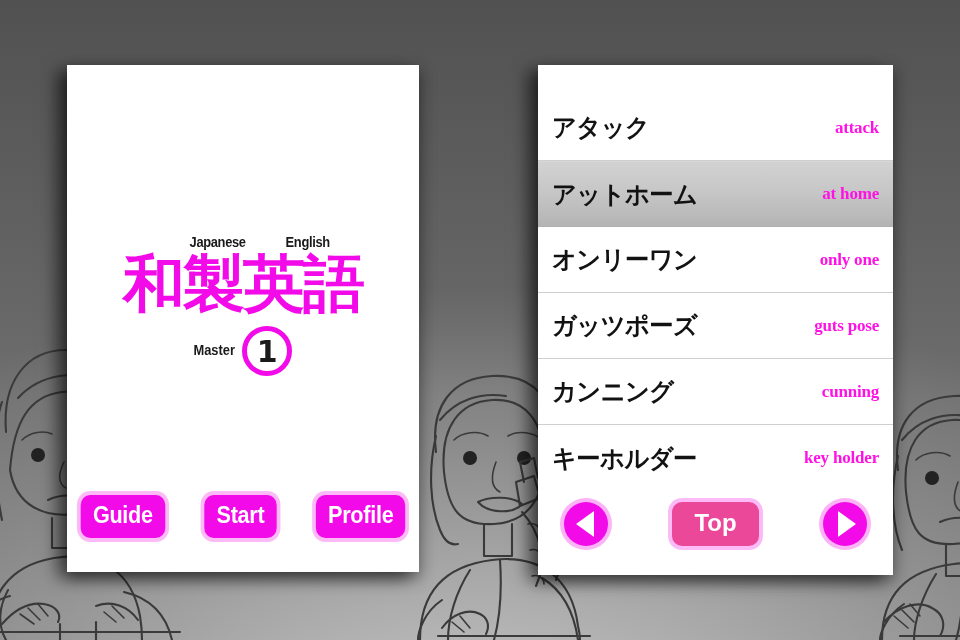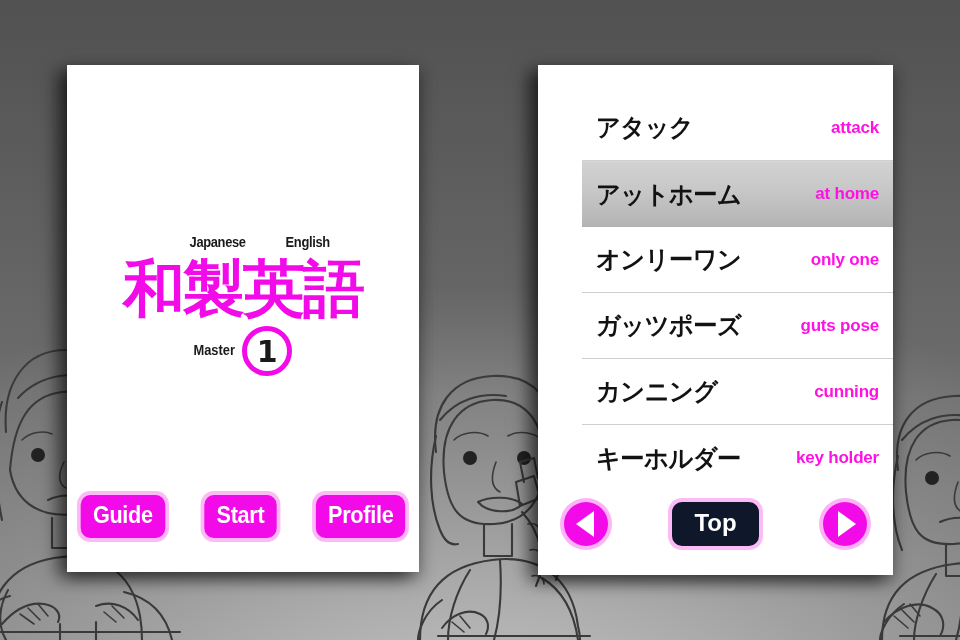--- a/index.html
+++ b/index.html
@@ -41,21 +41,21 @@
   .logo-wrap{
     position:absolute; left:0; right:0; top:172px;
     display:flex; flex-direction:column; align-items:center;
   }
   .logo-row1{
     position:relative;
     display:flex; align-items:flex-end; justify-content:center;
     height:80px;
   }
   .jp-big{
-    font-family:Liberation Sans, sans-serif;
+    font-family:Liberation Mono, monospace;
     font-weight:700;
     font-size:62px;
     line-height:.92;
     color:#F20BE8;
     letter-spacing:-2px;
   }
   .tiny-lbl{
     position:absolute;
     font-family:"Liberation Sans", sans-serif;
     font-weight:700;
@@ -110,21 +110,21 @@
     font-family:"Liberation Sans", sans-serif;
     font-weight:700;
     font-size:23px;
     letter-spacing:-.3px;
     box-shadow:0 0 0 4px rgba(250,130,240,.55);
     cursor:pointer;
     transform:scaleX(.94);
   }
 
   
-  .list{ position:absolute; left:0; right:0; top:0;padding-left:44px; }
+  .list{ position:absolute; left:0; right:0; top:0; }
   .row{
     position:relative;
     height:66px;
     display:flex; align-items:center; justify-content:space-between;
     padding:0 14px 0 14px;
     border-bottom:1px solid #cfcfcf;
   }
   .row:first-child{ margin-top:30px; }
   .row.selected{
     background:linear-gradient(to bottom,#d2d2d2 0%,#c7c7c7 45%,#b4b4b4 100%);
@@ -134,21 +134,21 @@
   .jp{
     font-family:"DejaVu Sans", sans-serif;
     font-weight:700;
     font-size:25px;
     color:#121212;
     letter-spacing:-.5px;
     transform:scaleX(.97);
     transform-origin:left center;
   }
   .en{
-    font-family:Liberation Sans, sans-serif;
+    font-family:Liberation Serif, serif;
     font-weight:700;
     font-size:17px;
     color:#FF11E4;
     letter-spacing:-.2px;
   }
 
   .navbar{
     position:absolute; left:0; right:0; bottom:0;
     height:88px;
     display:flex; align-items:center; justify-content:space-between;
@@ -158,21 +158,21 @@
     width:44px; height:44px; border-radius:50%;
     background:#F20BE8;
     box-shadow:0 0 0 4px rgba(250,130,240,.6);
     display:flex; align-items:center; justify-content:center;
     cursor:pointer; border:none;
   }
   .tri{ width:0; height:0; }
   .tri-l{ border-top:13px solid transparent; border-bottom:13px solid transparent; border-right:18px solid #fff; margin-right:3px;}
   .tri-r{ border-top:13px solid transparent; border-bottom:13px solid transparent; border-left:18px solid #fff; margin-left:4px;}
   #top-button{
-    background:#0f172a; color:#fff; border:none; border-radius:10px;
+    background:#ec4899; color:#fff; border:none; border-radius:10px;
     padding:7px 22px 9px;
     font-family:"Liberation Sans", sans-serif;
     font-weight:700; font-size:24px;
     box-shadow:0 0 0 4px rgba(250,130,240,.55);
     cursor:pointer;
   }
 </style>
 </head>
 <body>
 

